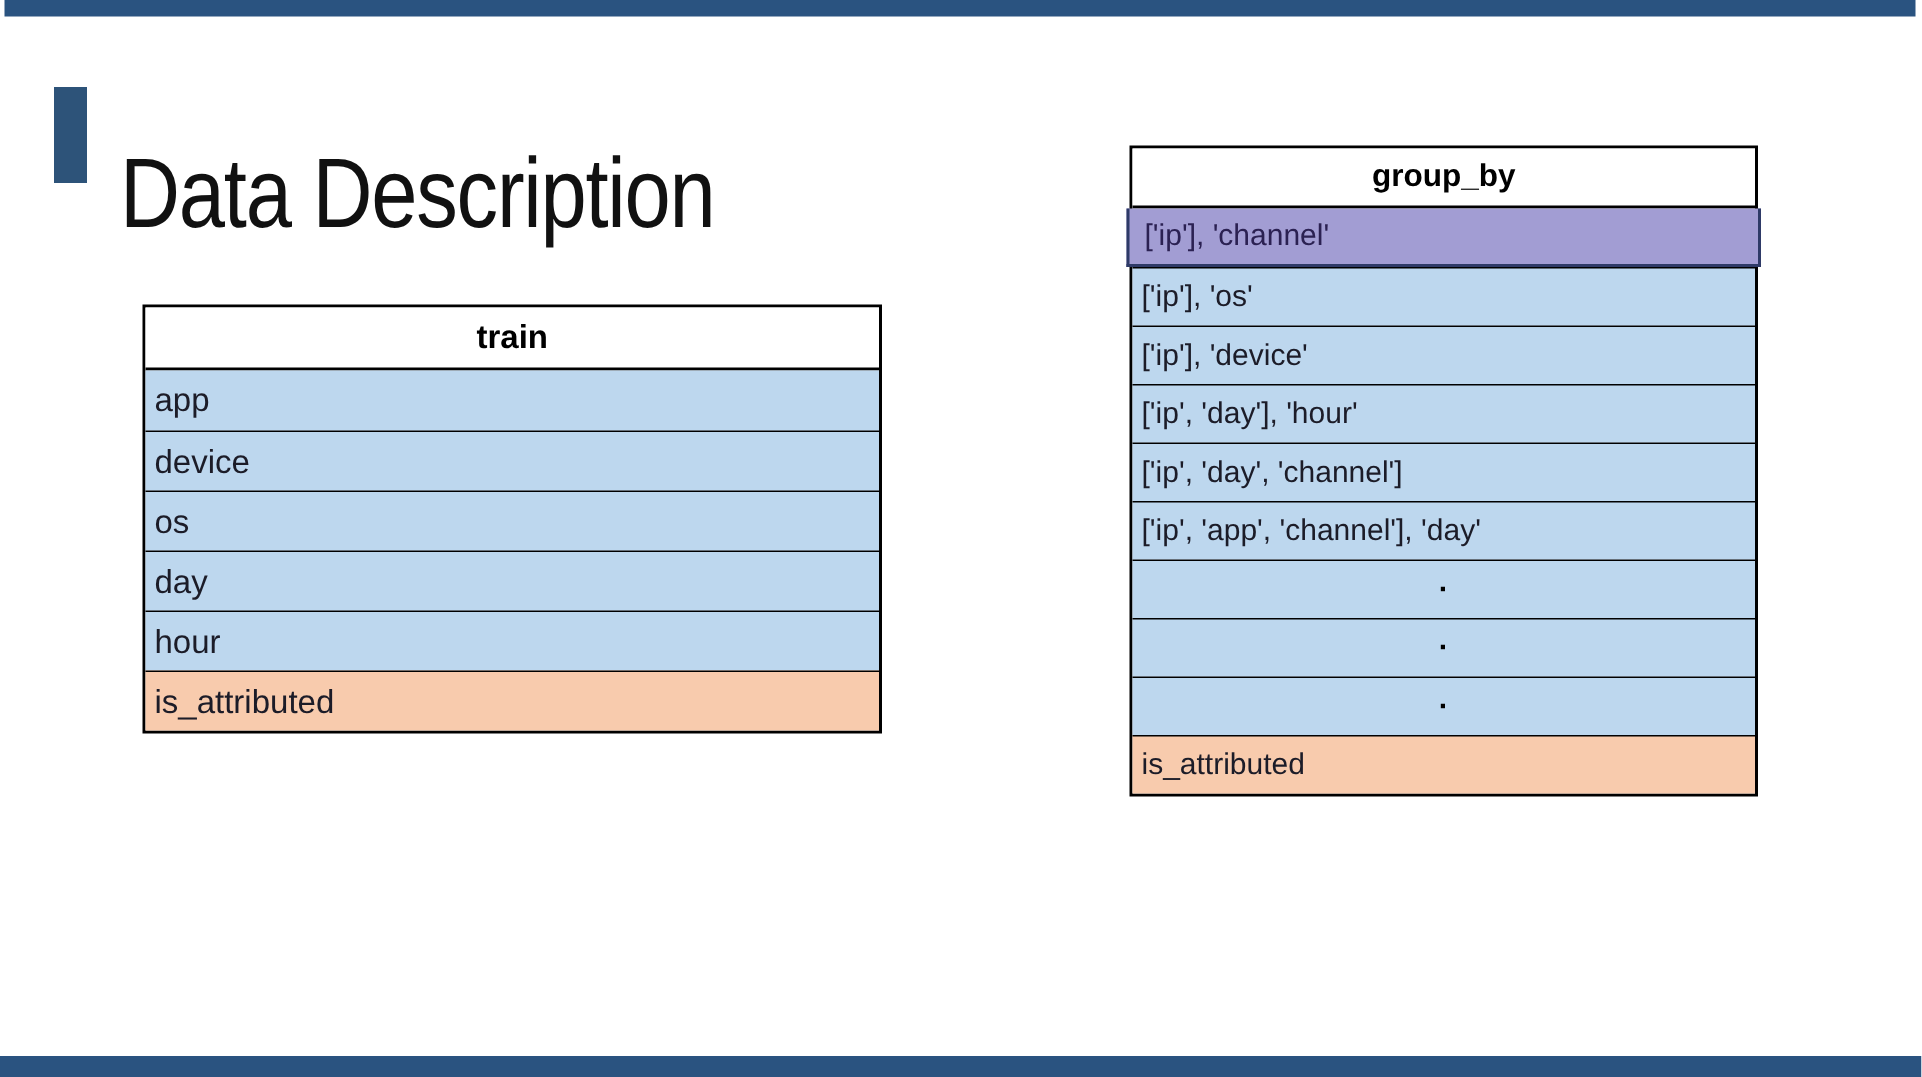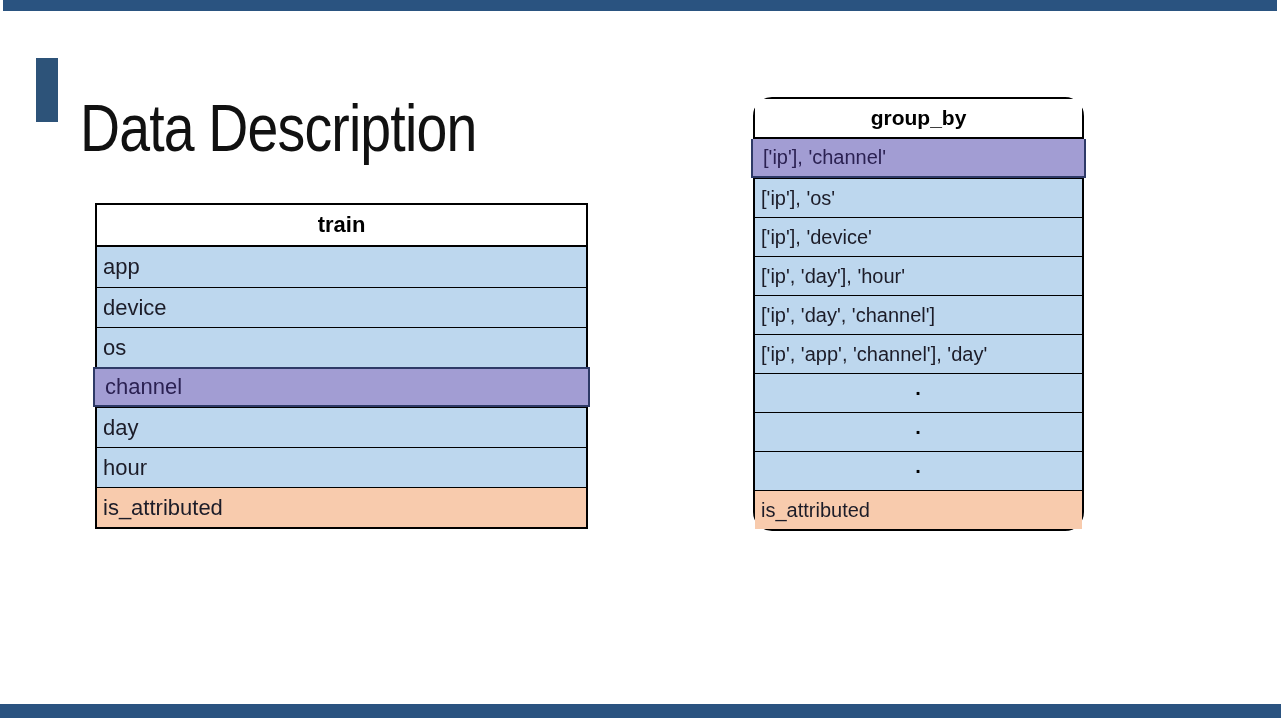--- a/index.html
+++ b/index.html
@@ -41,21 +41,21 @@
   }
   .dtable-header {
     display: flex; align-items: center; justify-content: center;
     font-weight: bold; color: #000;
     background: #fff;
     border-bottom: 2px solid var(--table_border);
     box-sizing: border-box;
   }
   #train-table { left: 95px; top: 203px; width: 493px; }
   #train-table .dtable-header { height: 42px; font-size: 22px; }
-  #group-by-table { left: 753px; top: 97px; width: 331px; border-radius: 19px; }
+  #group-by-table { left: 753px; top: 97px; width: 419px; }
   #group-by-table .dtable-header { height: 40px; font-size: 21px; }
 
   .trow {
     display: flex; align-items: center;
     box-sizing: border-box;
     border-top: 1px solid var(--table_border);
     padding-left: 6px;
     color: var(--row_text);
     white-space: nowrap;
   }
@@ -93,23 +93,20 @@
     <div class="dtable-header">train</div>
     <div class="dtable-body">
         <div class="trow blue">
           <span class="trow-label">app</span>
         </div>
         <div class="trow blue">
           <span class="trow-label">device</span>
         </div>
         <div class="trow blue">
           <span class="trow-label">os</span>
-        </div>
-        <div class="trow purple">
-          <span class="trow-label">channel</span>
         </div>
         <div class="trow blue">
           <span class="trow-label">day</span>
         </div>
         <div class="trow blue">
           <span class="trow-label">hour</span>
         </div>
         <div class="trow orange">
           <span class="trow-label">is_attributed</span>
         </div>

